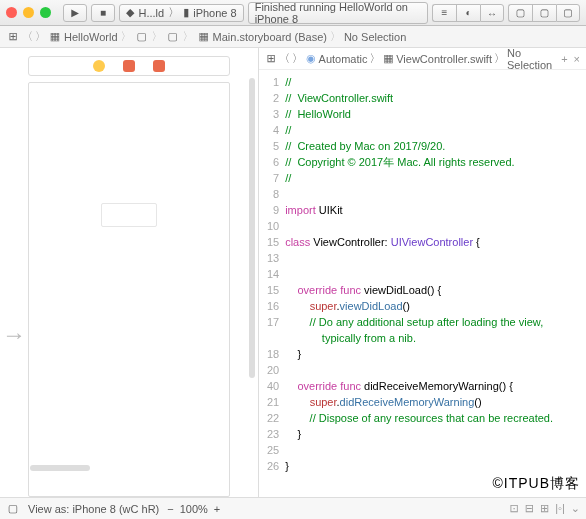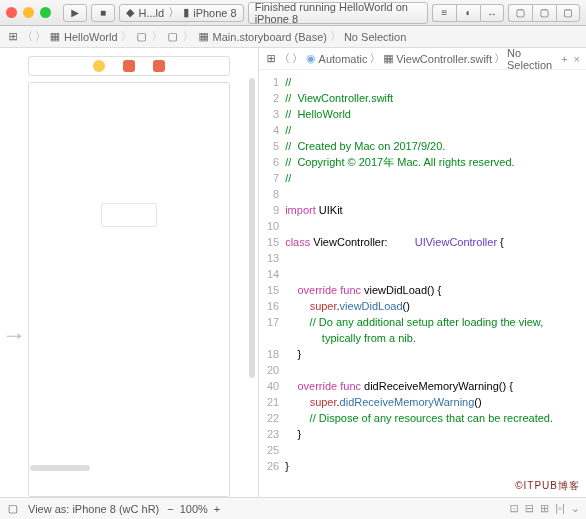--- a/index.html
+++ b/index.html
@@ -43,29 +43,29 @@
 
 .code-panel { flex: 1; display: flex; flex-direction: column; }
 .code-nav { height: 22px; border-bottom: 1px solid #eee; display: flex; align-items: center; padding: 0 6px; gap: 2px; color: #666; }
 .code-nav .right { margin-left: auto; display: flex; gap: 6px; align-items: center; color: #999; }
 .gutter { width: 26px; text-align: right; color: #aaa; padding-right: 6px; user-select: none; }
 .code-body { flex: 1; overflow: hidden; font-family: Menlo, Consolas, monospace; font-size: 11px; line-height: 16px; padding-top: 4px; }
 .code-line { display: flex; white-space: pre; }
 .code-text { flex: 1; }
 .c-comment { color: #058b1c; }
 .c-keyword { color: #c63fa1; }
-.c-type { color: #6a3cc9; margin-left: 24px; }
+.c-type { color: #6a3cc9; }
 .c-super { color: #b93636; }
 .c-method { color: #3771a3; }
 
 
 .bottombar { height: 22px; border-top: 1px solid #ddd; background: #f7f7f7; display: flex; align-items: center; padding: 0 6px; gap: 8px; color: #555; position: absolute; bottom: 0; left: 0; right: 0; }
 .bottombar .right-icons { margin-left: auto; display: flex; gap: 6px; color: #999; }
 .zoom { display: flex; align-items: center; gap: 6px; }
-.watermark { position: absolute; right: 6px; bottom: 26px; color: #7f1d1d; font-size: 10px; letter-spacing: 1px; }
+.watermark { position: absolute; right: 6px; bottom: 26px; color: #000000; font-size: 14px; letter-spacing: 1px; }
 </style>
 </head>
 <body>
 
 <div class="toolbar">
   <div class="traffic">
     <div class="dot red"></div>
     <div class="dot yel"></div>
     <div class="dot grn"></div>
   </div>

